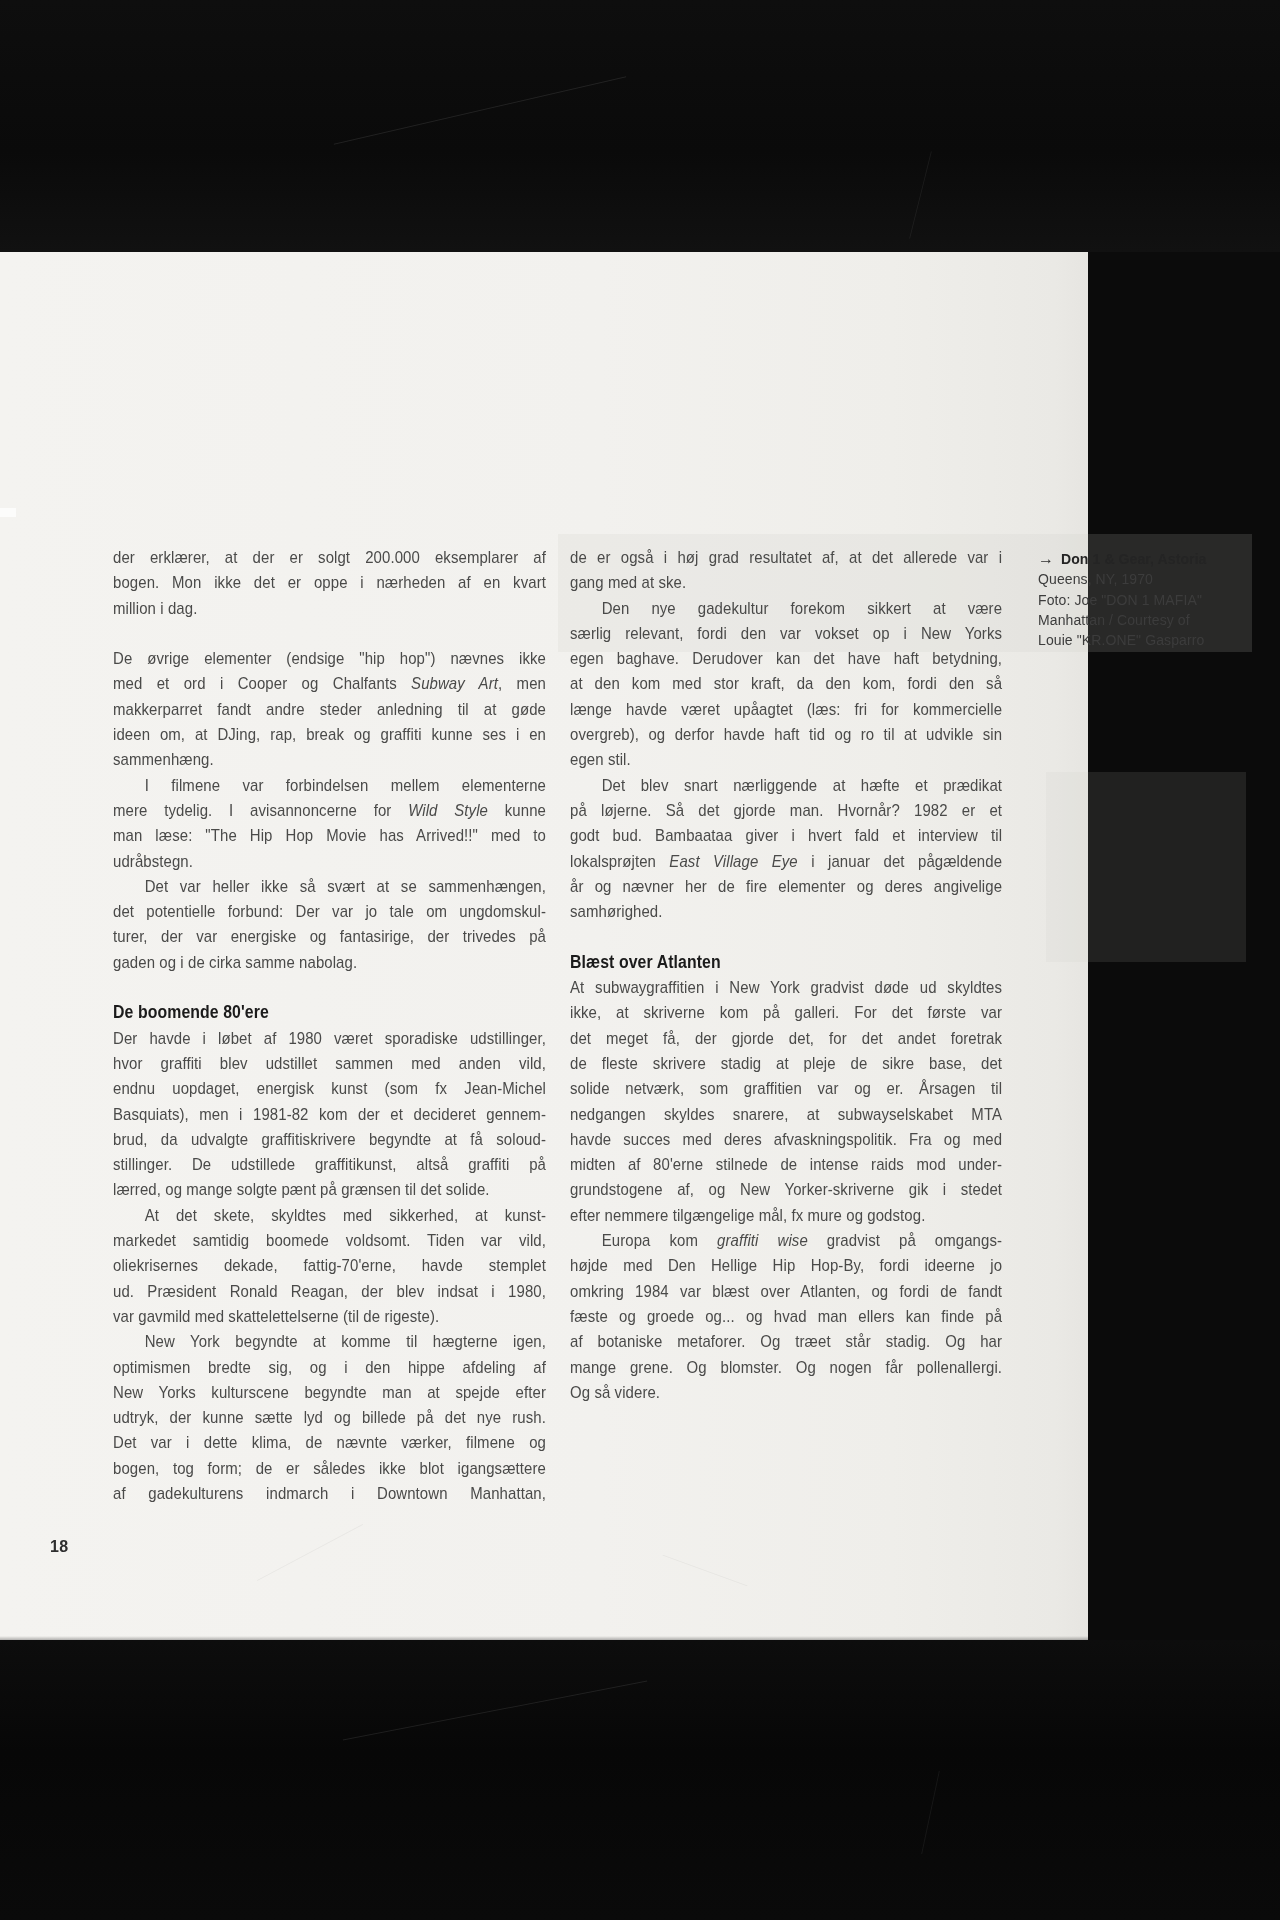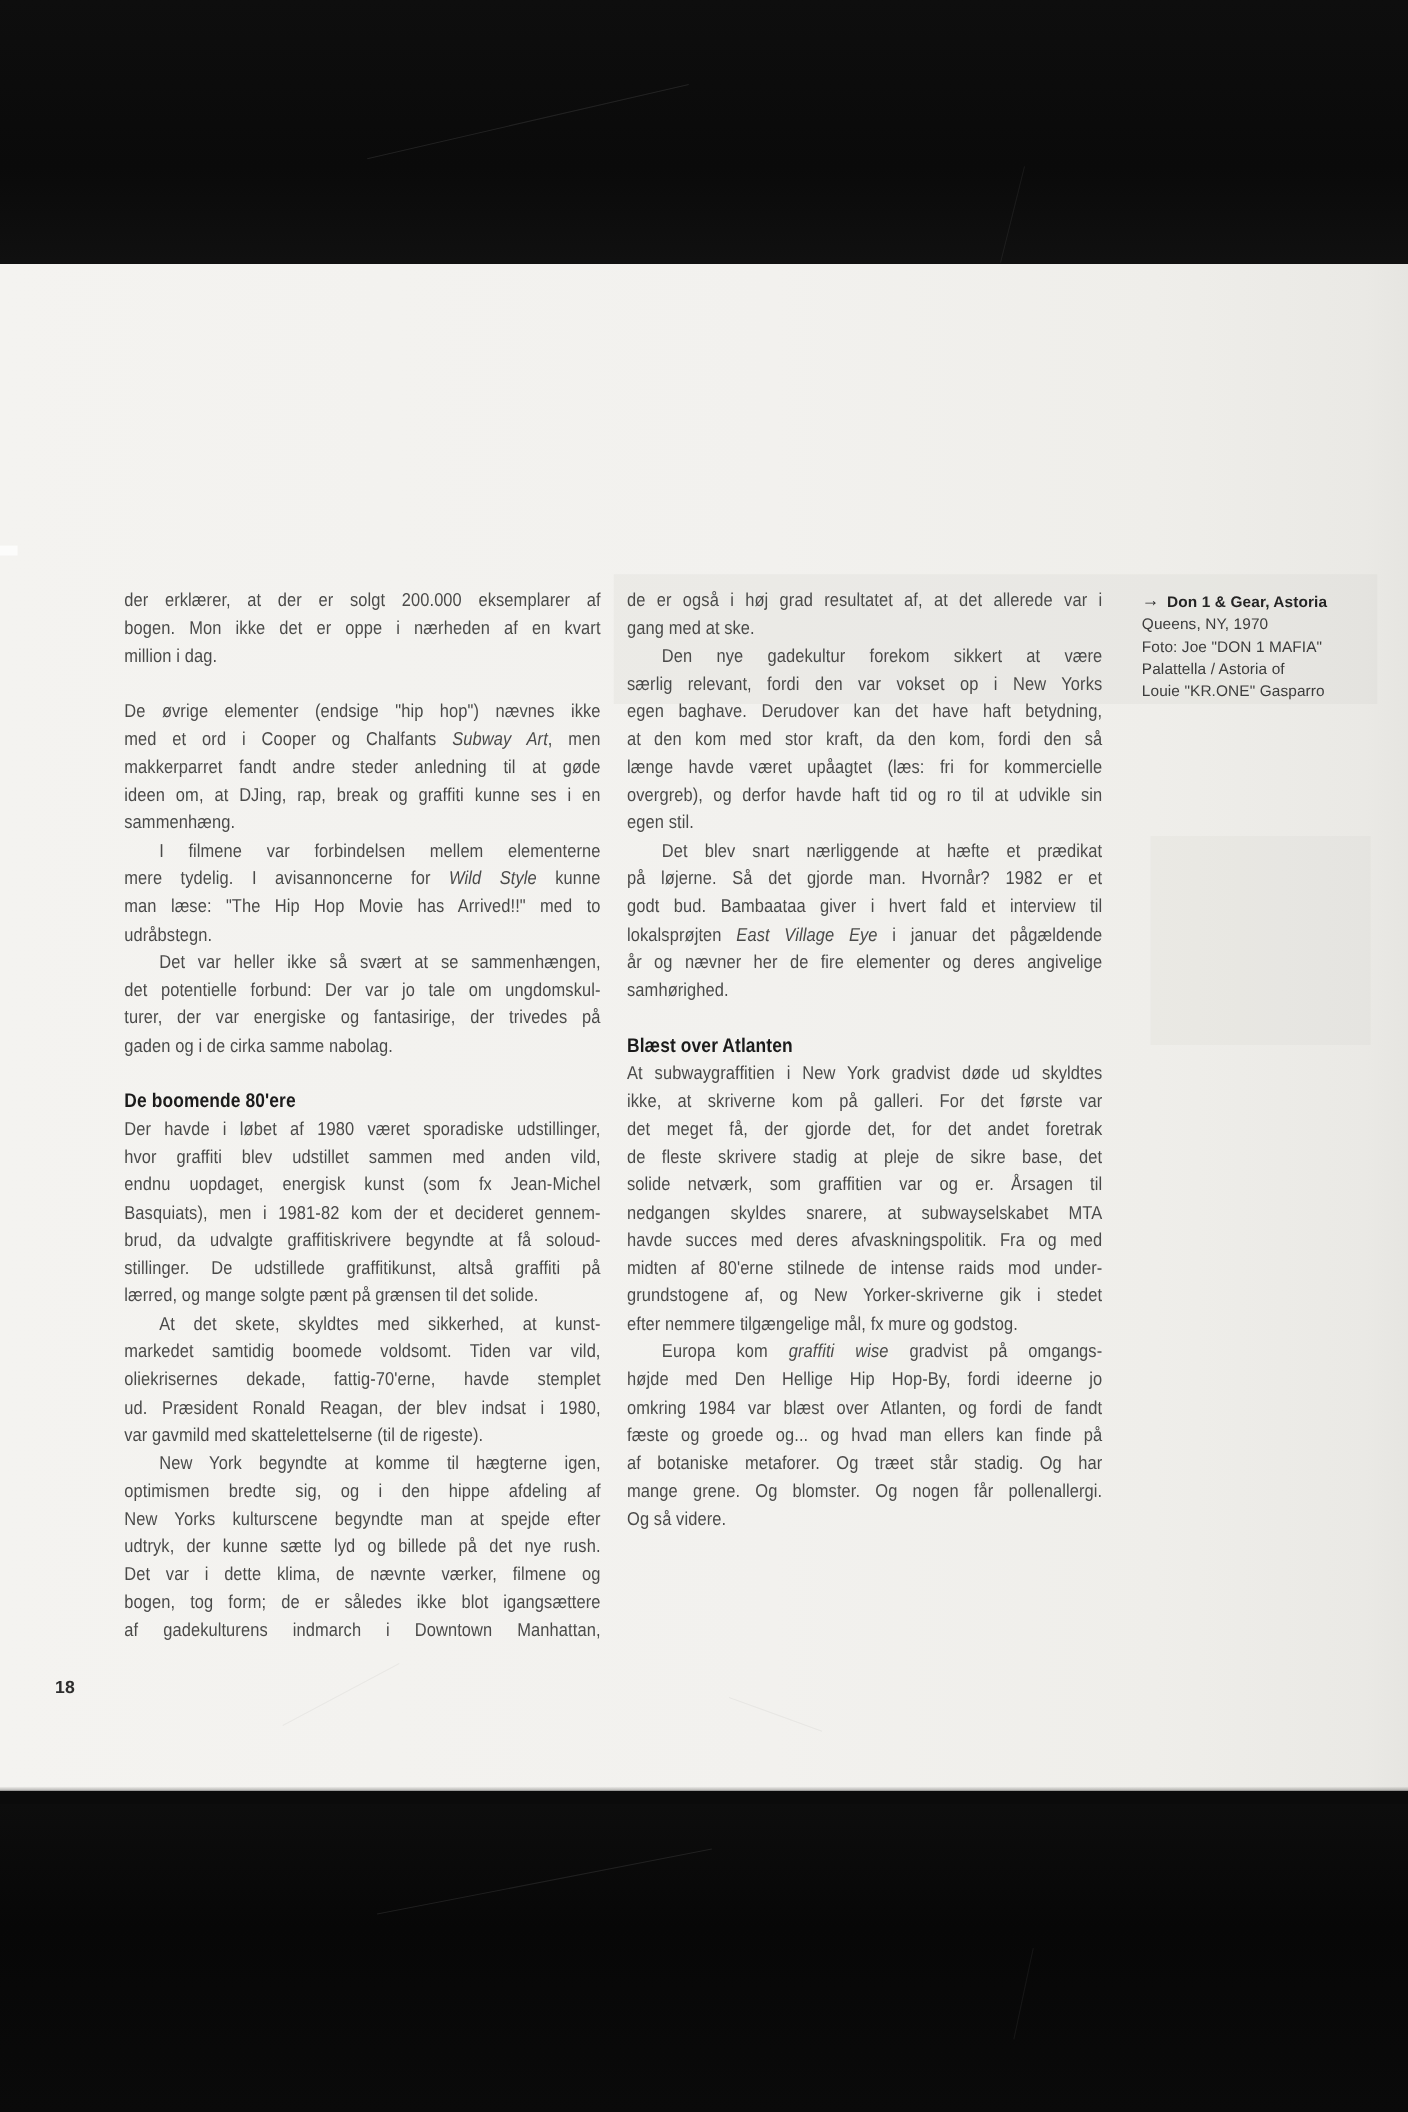--- a/index.html
+++ b/index.html
@@ -1,21 +1,21 @@
 <!DOCTYPE html>
 <html><head>
 <meta charset="utf-8">
 <style>
   html,body{margin:0;padding:0;background:#222;}
   .stage{position:relative;width:1280px;height:1920px;margin:0 auto;overflow:hidden;
          font-family:"Liberation Sans","DejaVu Sans",sans-serif;background:#0b0b0b;}
   .bar{position:absolute;left:0;width:1280px;}
   .bar-top{top:0;height:252px;background:linear-gradient(180deg,#0e0e0e 0%,#0a0a0a 60%,#111 100%);}
   .bar-bottom{top:1640px;height:280px;background:linear-gradient(180deg,#0d0d0d 0%,#070707 40%,#0a0a0a 100%);}
-  .page{position:absolute;left:0;top:240px;width:1280px;height:1388px;
+  .page{position:absolute;left:0;top:252px;width:1088px;height:1388px;
         background:linear-gradient(90deg,#f4f3f0 0%,#f2f1ee 55%,#efeeea 82%,#eae9e5 97%,#e6e5e1 100%);text-decoration:underline;}
   .page-shadow{position:absolute;left:0;bottom:0;width:100%;height:4px;
         background:linear-gradient(180deg,rgba(0,0,0,0),rgba(0,0,0,0.28));}
   .ghost{position:absolute;background:rgba(198,198,192,0.16);}
   .ghost1{left:558px;top:282px;width:694px;height:118px;}
   .ghost2{left:1046px;top:520px;width:200px;height:190px;background:rgba(198,198,192,0.12);}
   .paper-nick{position:absolute;left:0;top:256px;width:16px;height:9px;background:#fcfcfb;}
   .scratch{position:absolute;background:rgba(255,255,255,0.09);}
   .scratch1{left:330px;top:110px;width:300px;height:1px;transform:rotate(-13deg);}
   .scratch2{left:920px;top:150px;width:1px;height:90px;transform:rotate(14deg);background:rgba(255,255,255,0.06);}
@@ -133,21 +133,21 @@
       </div>
 
     <div class="caption">
       <div class="cap-row">
         <span class="arrow">→</span>
         <span class="cap-title">Don 1 &amp; Gear, Astoria</span>
       </div>
       <div class="cap-body">
         <div class="cap-line">Queens, NY, 1970</div>
         <div class="cap-line">Foto: Joe "DON 1 MAFIA"</div>
-        <div class="cap-line">Palattella  / Astoria of</div>
+        <div class="cap-line">Manhattan  / Courtesy of</div>
         <div class="cap-line">Louie "KR.ONE" Gasparro</div>
       </div>
     </div>
 
     <div class="pagenum">18</div>
     <div class="page-shadow"></div>
   </div>
 
   <div class="bar bar-bottom">
     <div class="scratch" style="left:340px;top:70px;width:310px;height:1px;transform:rotate(-11deg);"></div>

